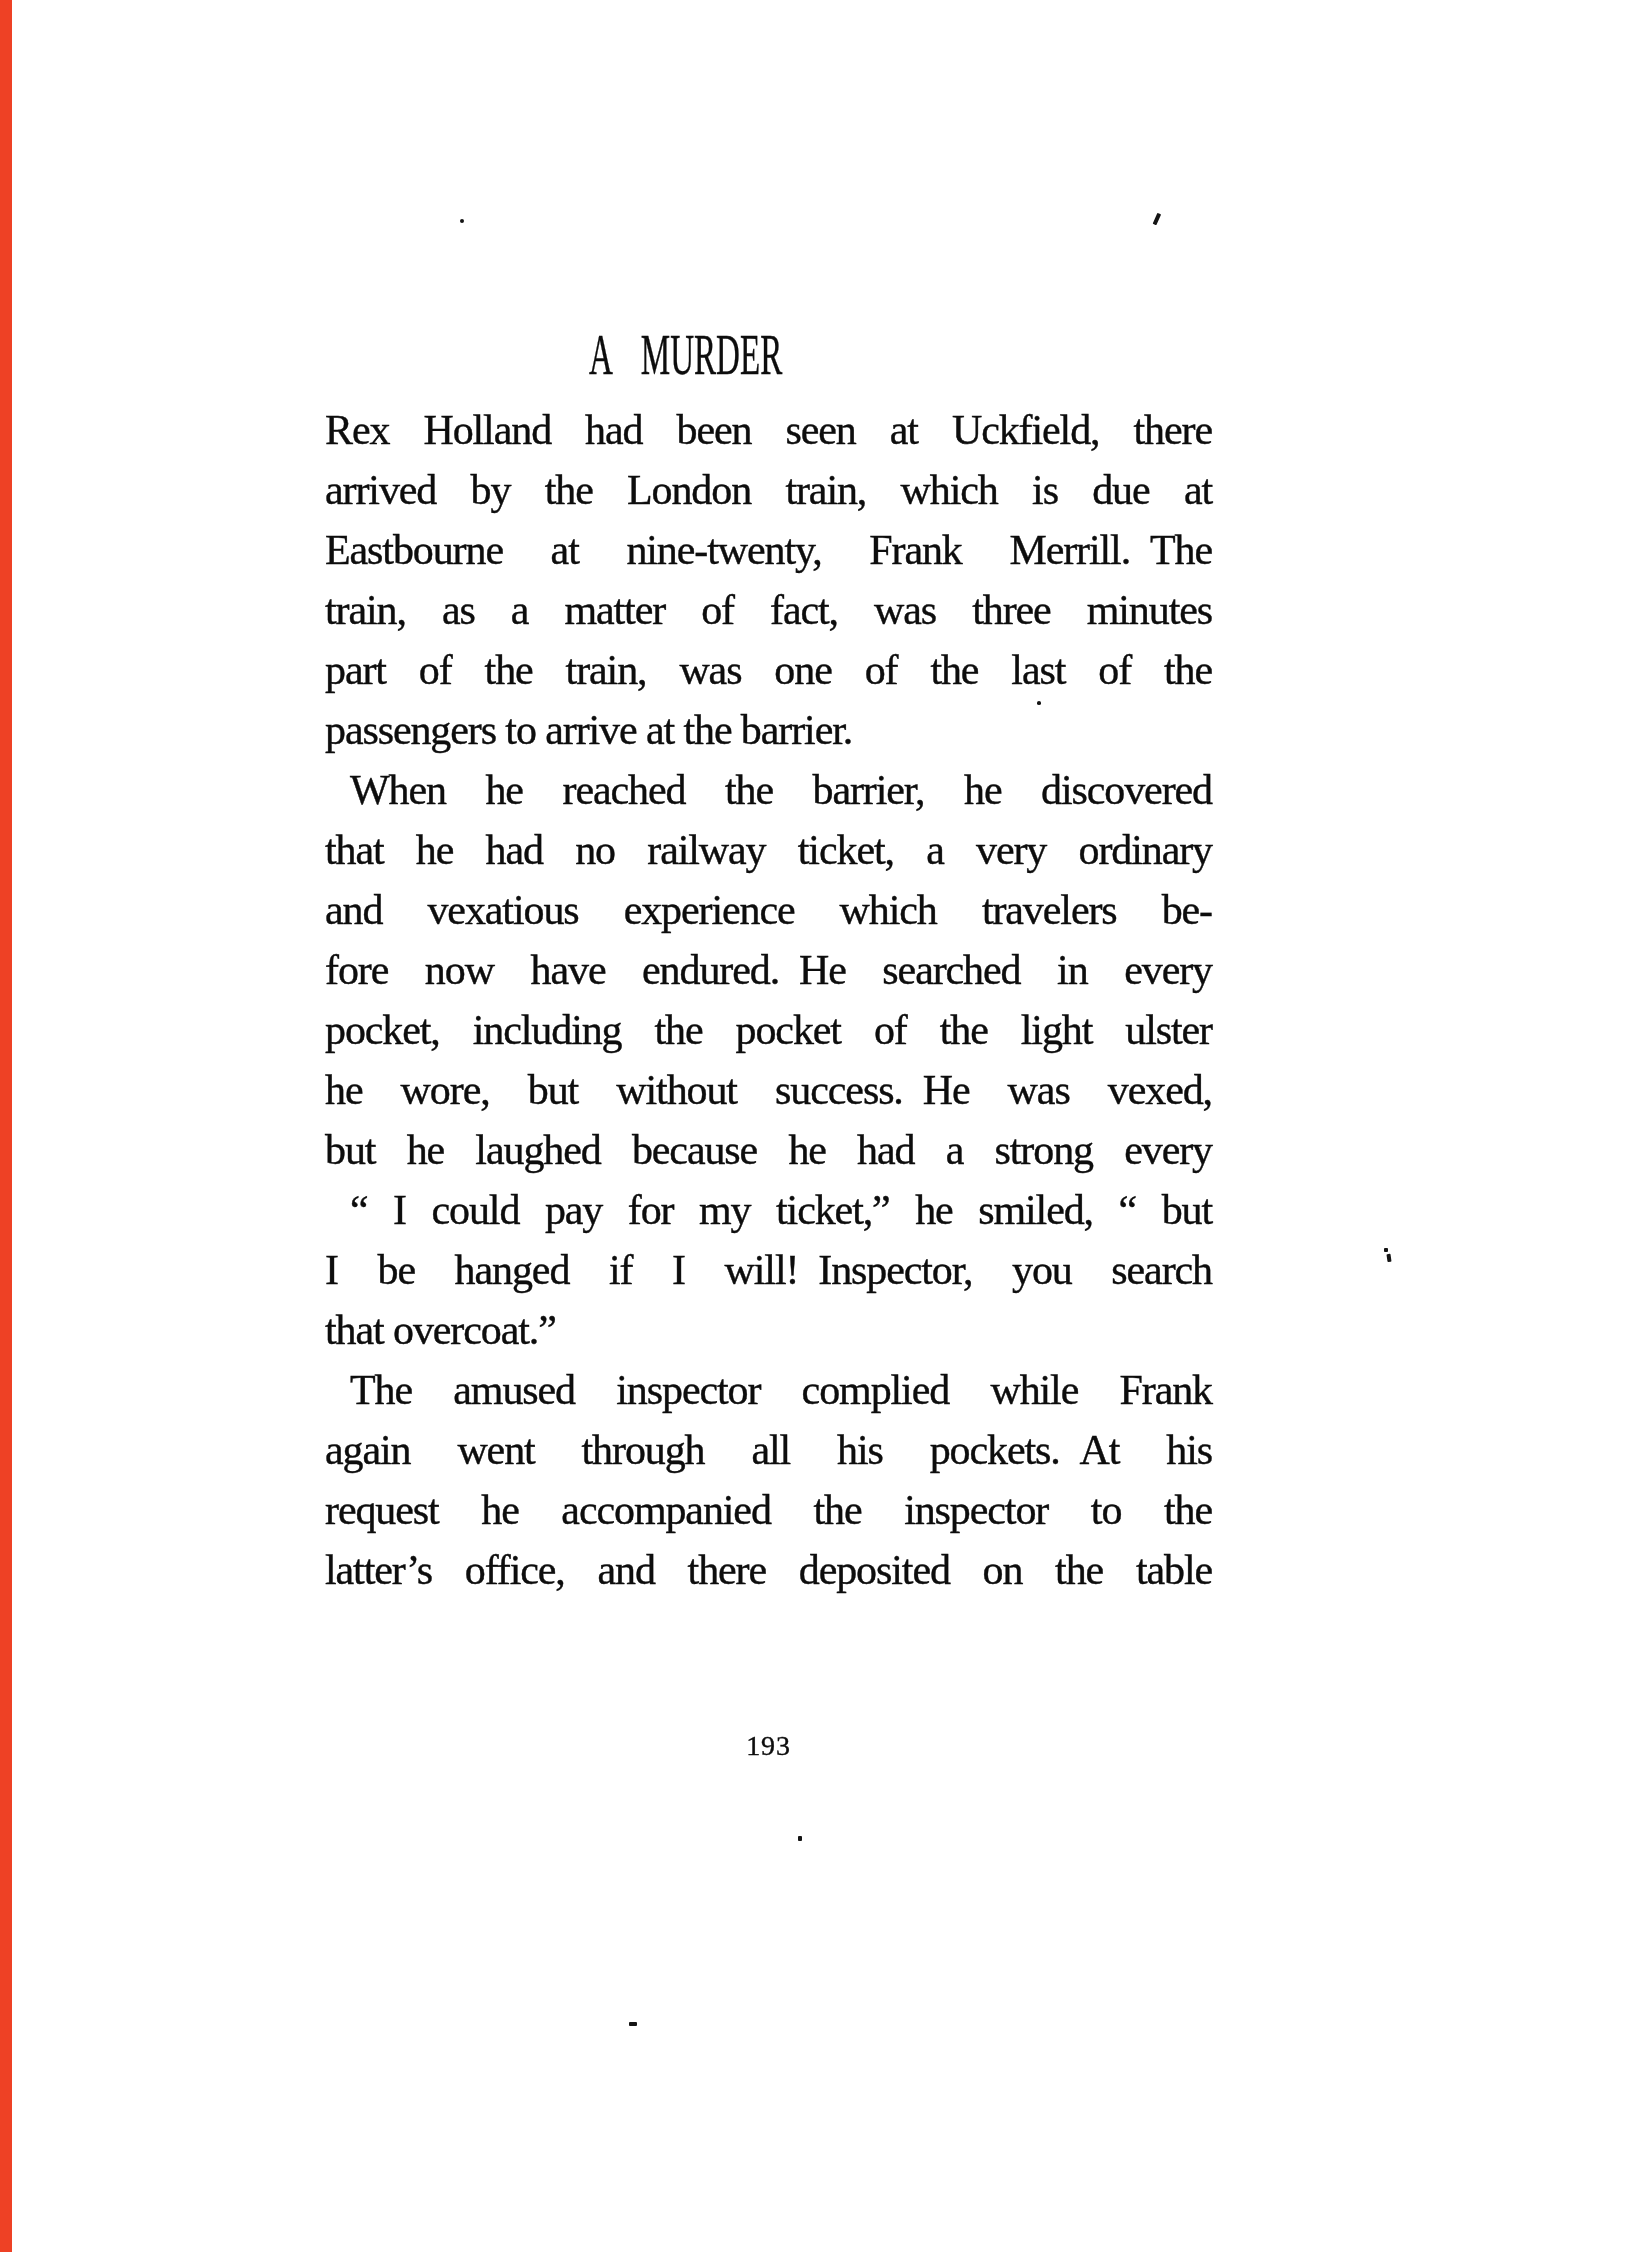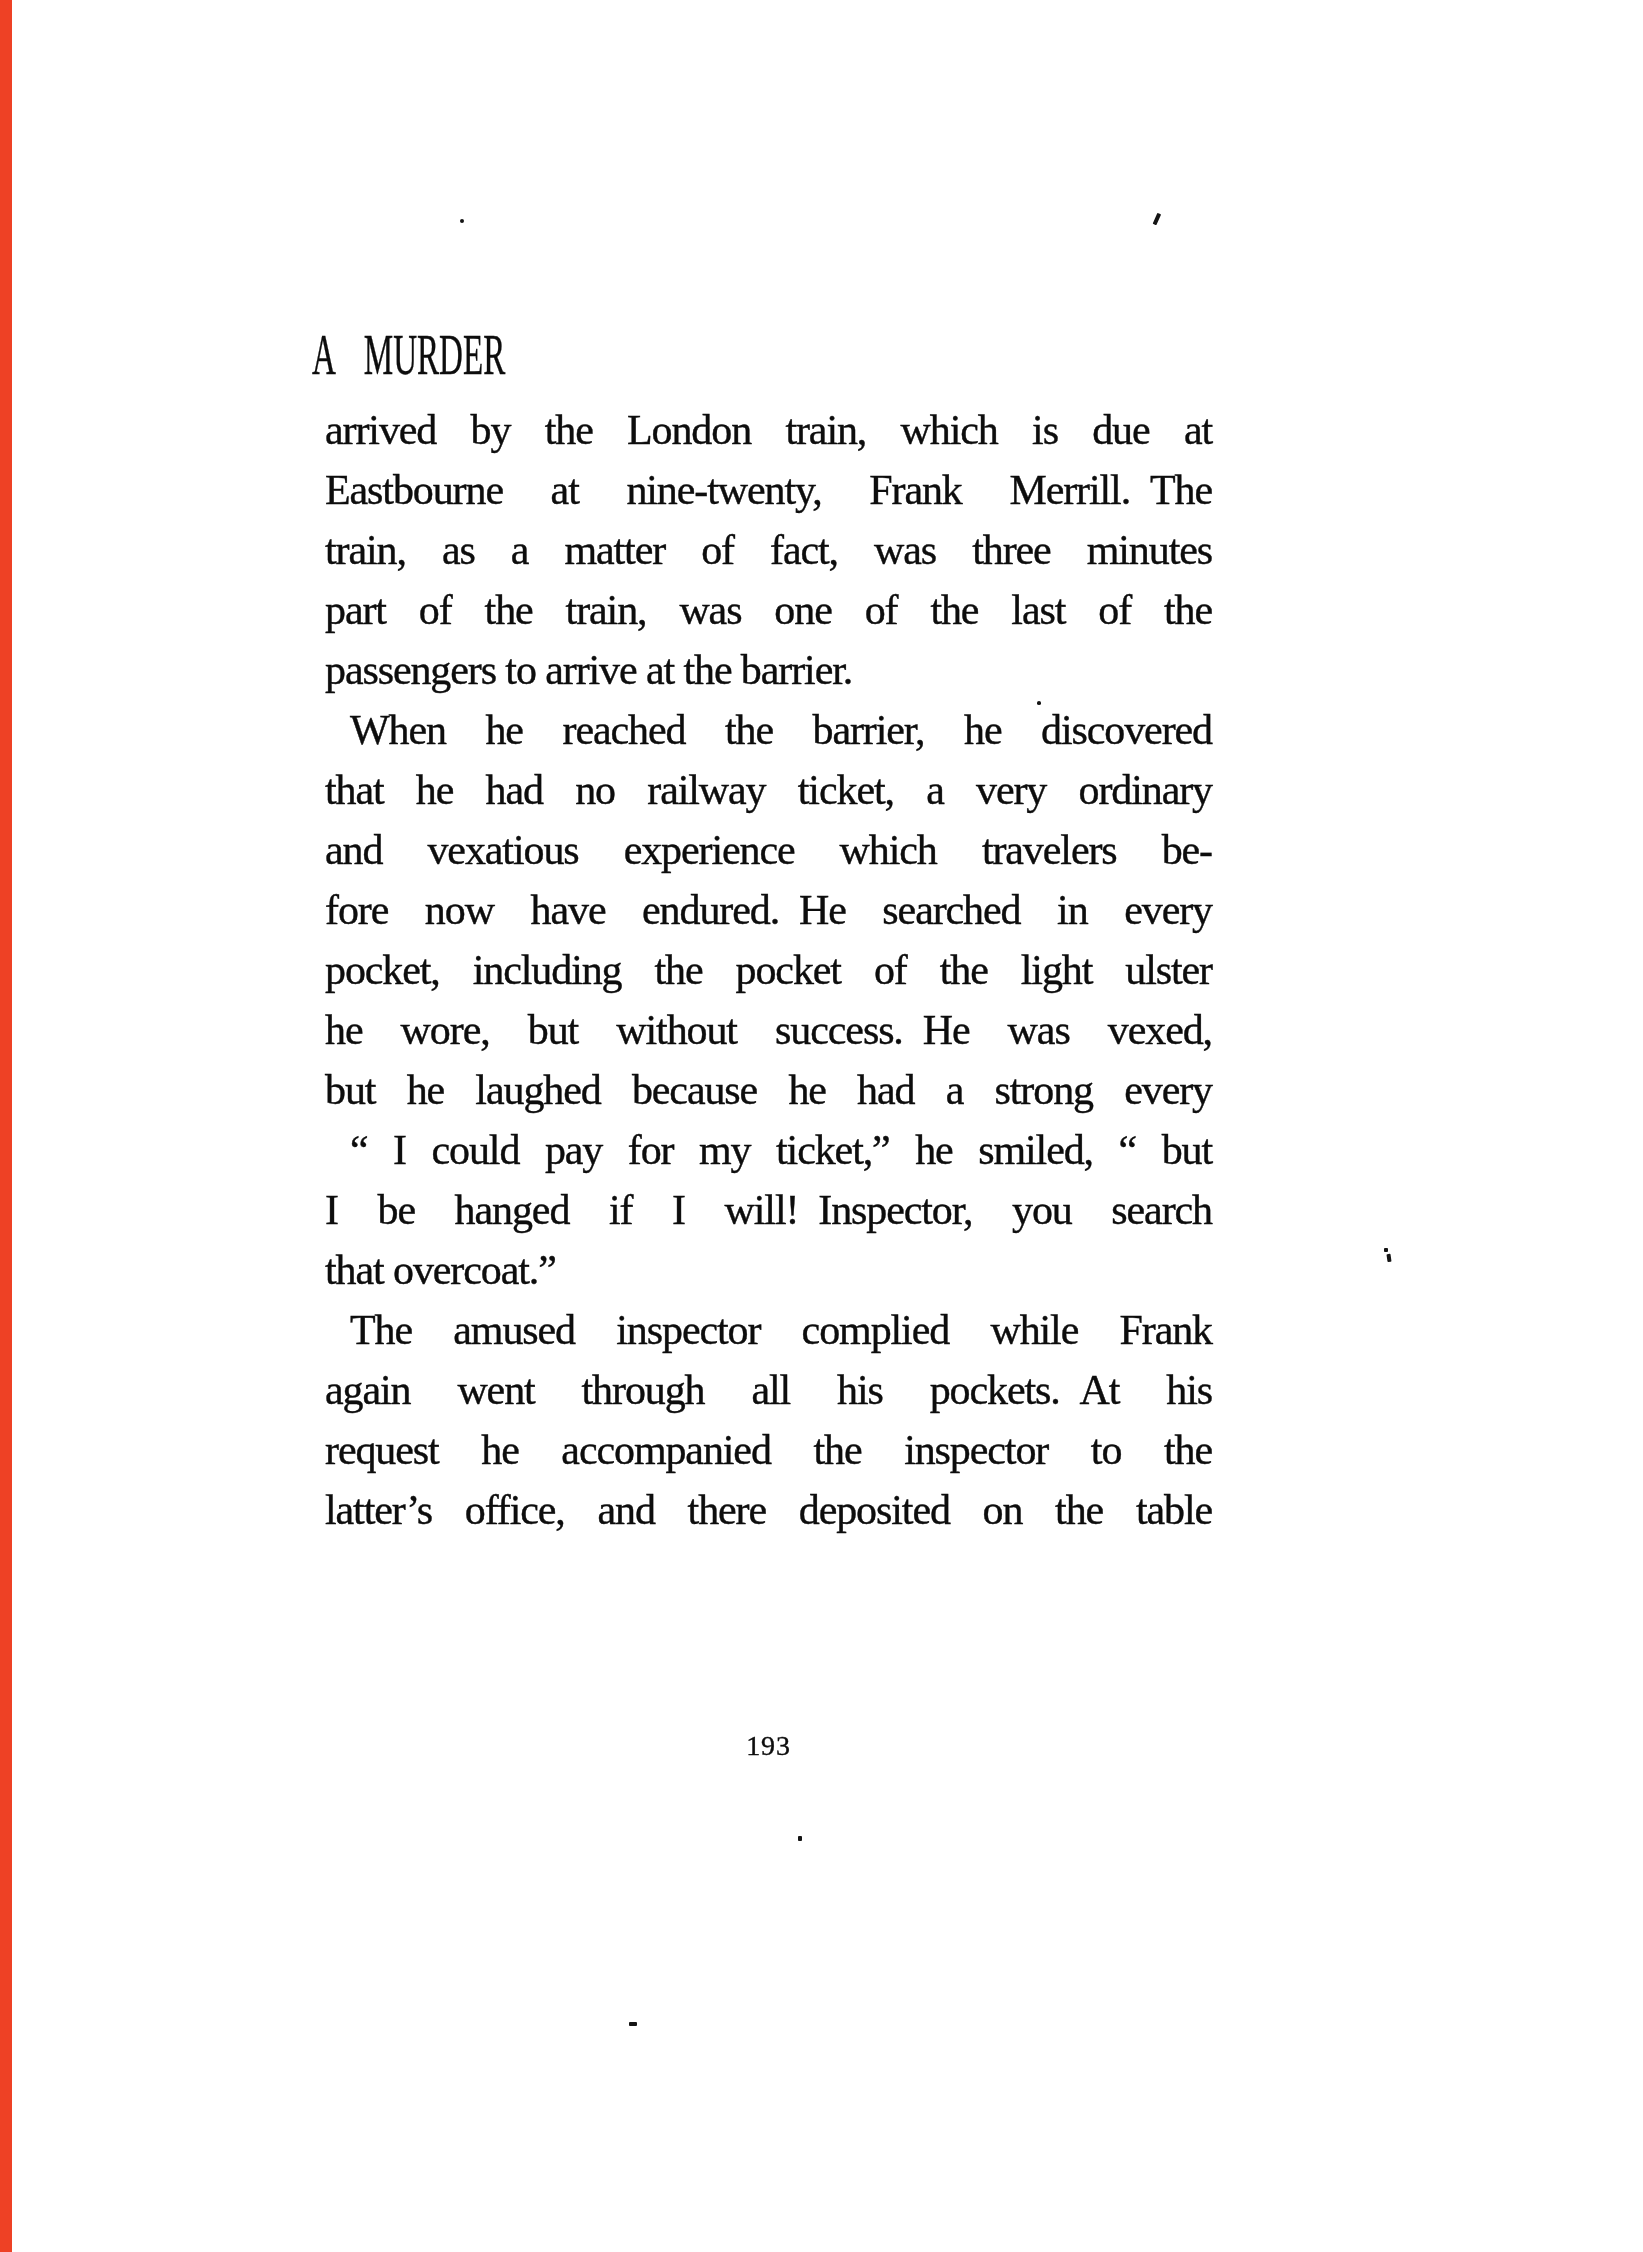--- a/index.html
+++ b/index.html
@@ -23,20 +23,21 @@
     width: 11.5px; height: 2253px;
     background: var(--edge_stripe, #ee4125);
   }
   
   .heading-row {
     position: absolute;
     left: 325px; top: 326px;
     width: 887px;
     height: 57px;
     line-height: 57px;
+    text-align: center;
     white-space: nowrap;
   }
   .heading-row .head-inner {
     display: inline-block;
     position: relative;
     left: -83px;
     font-size: 57px;
     font-weight: normal;
     letter-spacing: 0px;
     word-spacing: 37px;
@@ -96,20 +97,21 @@
 
 <div id="page">
 
   <div class="edge-stripe"></div>
 
   <div class="heading-row">
     <span class="head-inner">A MURDER</span>
   </div>
 
   <div class="text-column">
+    <div class="line jst">Rex Holland had been seen at Uckfield, there</div>
     <div class="line jst">arrived by the London train, which is due at</div>
     <div class="line jst">Eastbourne at nine-twenty, Frank Merrill. The</div>
     <div class="line jst">train, as a matter of fact, was three minutes</div>
     <div class="line jst">part of the train, was one of the last of the</div>
     <div class="line">passengers to arrive at the barrier.</div>
     <div class="line jst ind">When he reached the barrier, he discovered</div>
     <div class="line jst">that he had no railway ticket, a very ordinary</div>
     <div class="line jst">and vexatious experience which travelers be-</div>
     <div class="line jst">fore now have endured. He searched in every</div>
     <div class="line jst">pocket, including the pocket of the light ulster</div>

